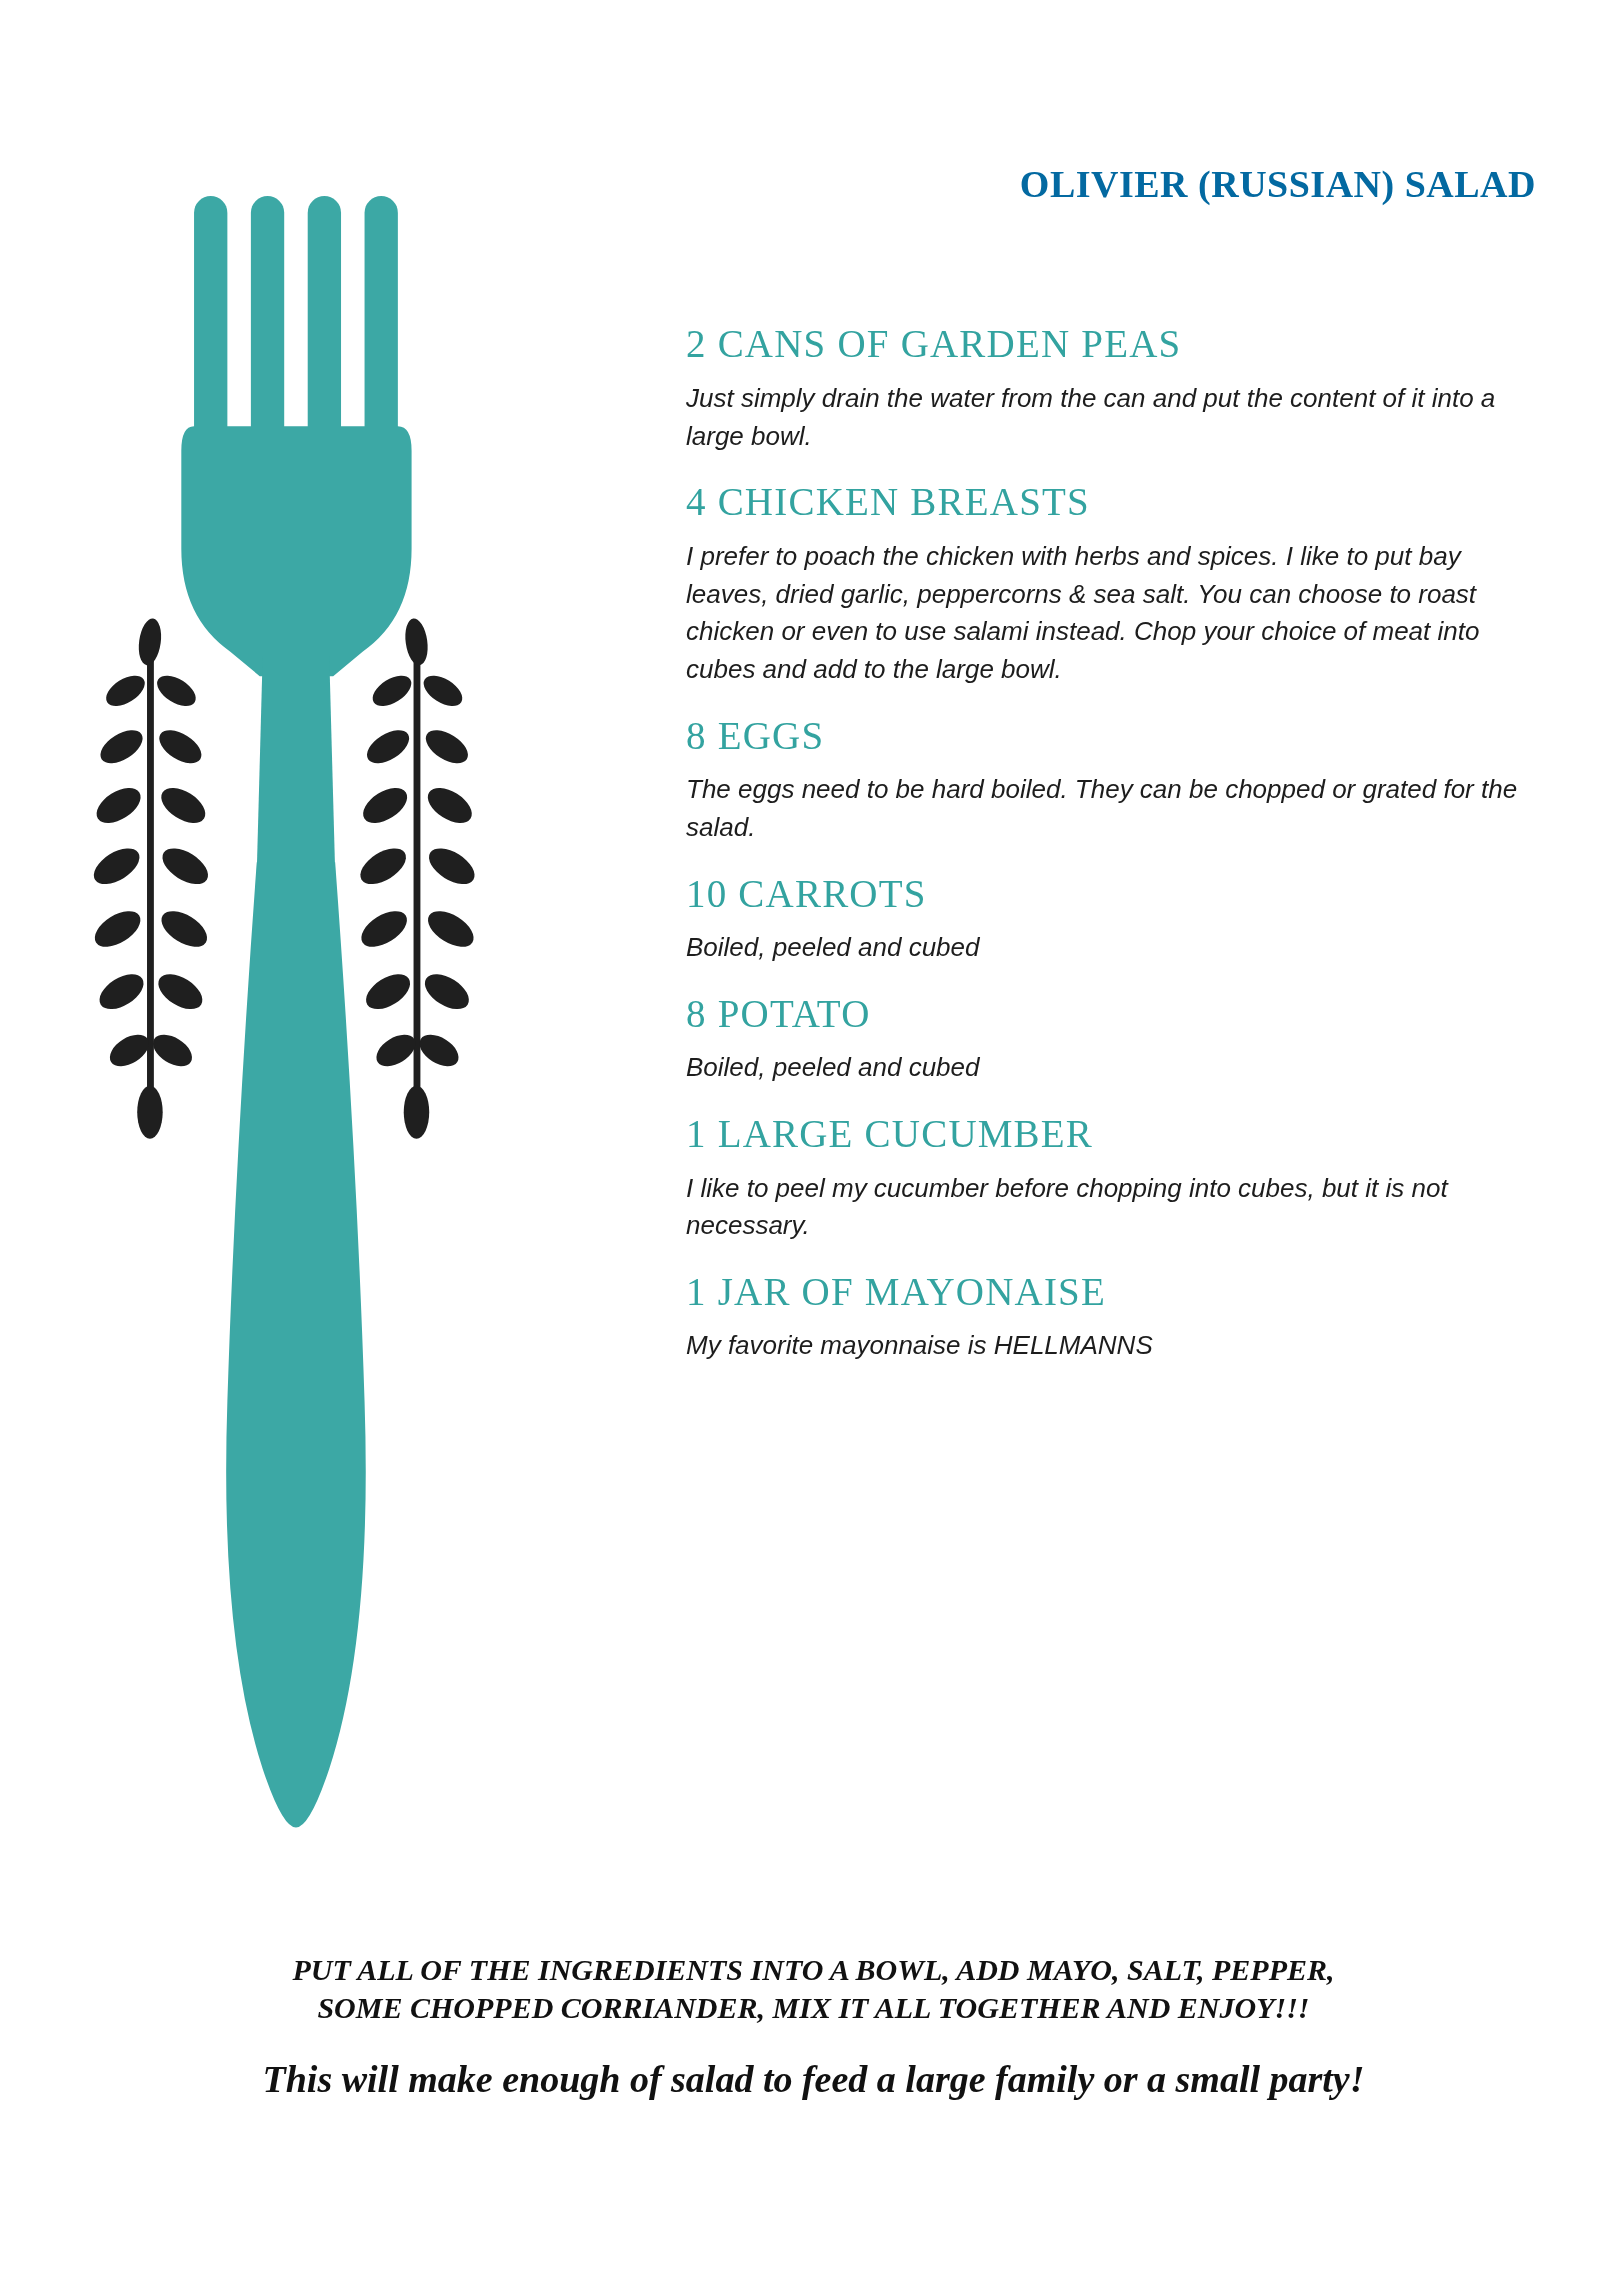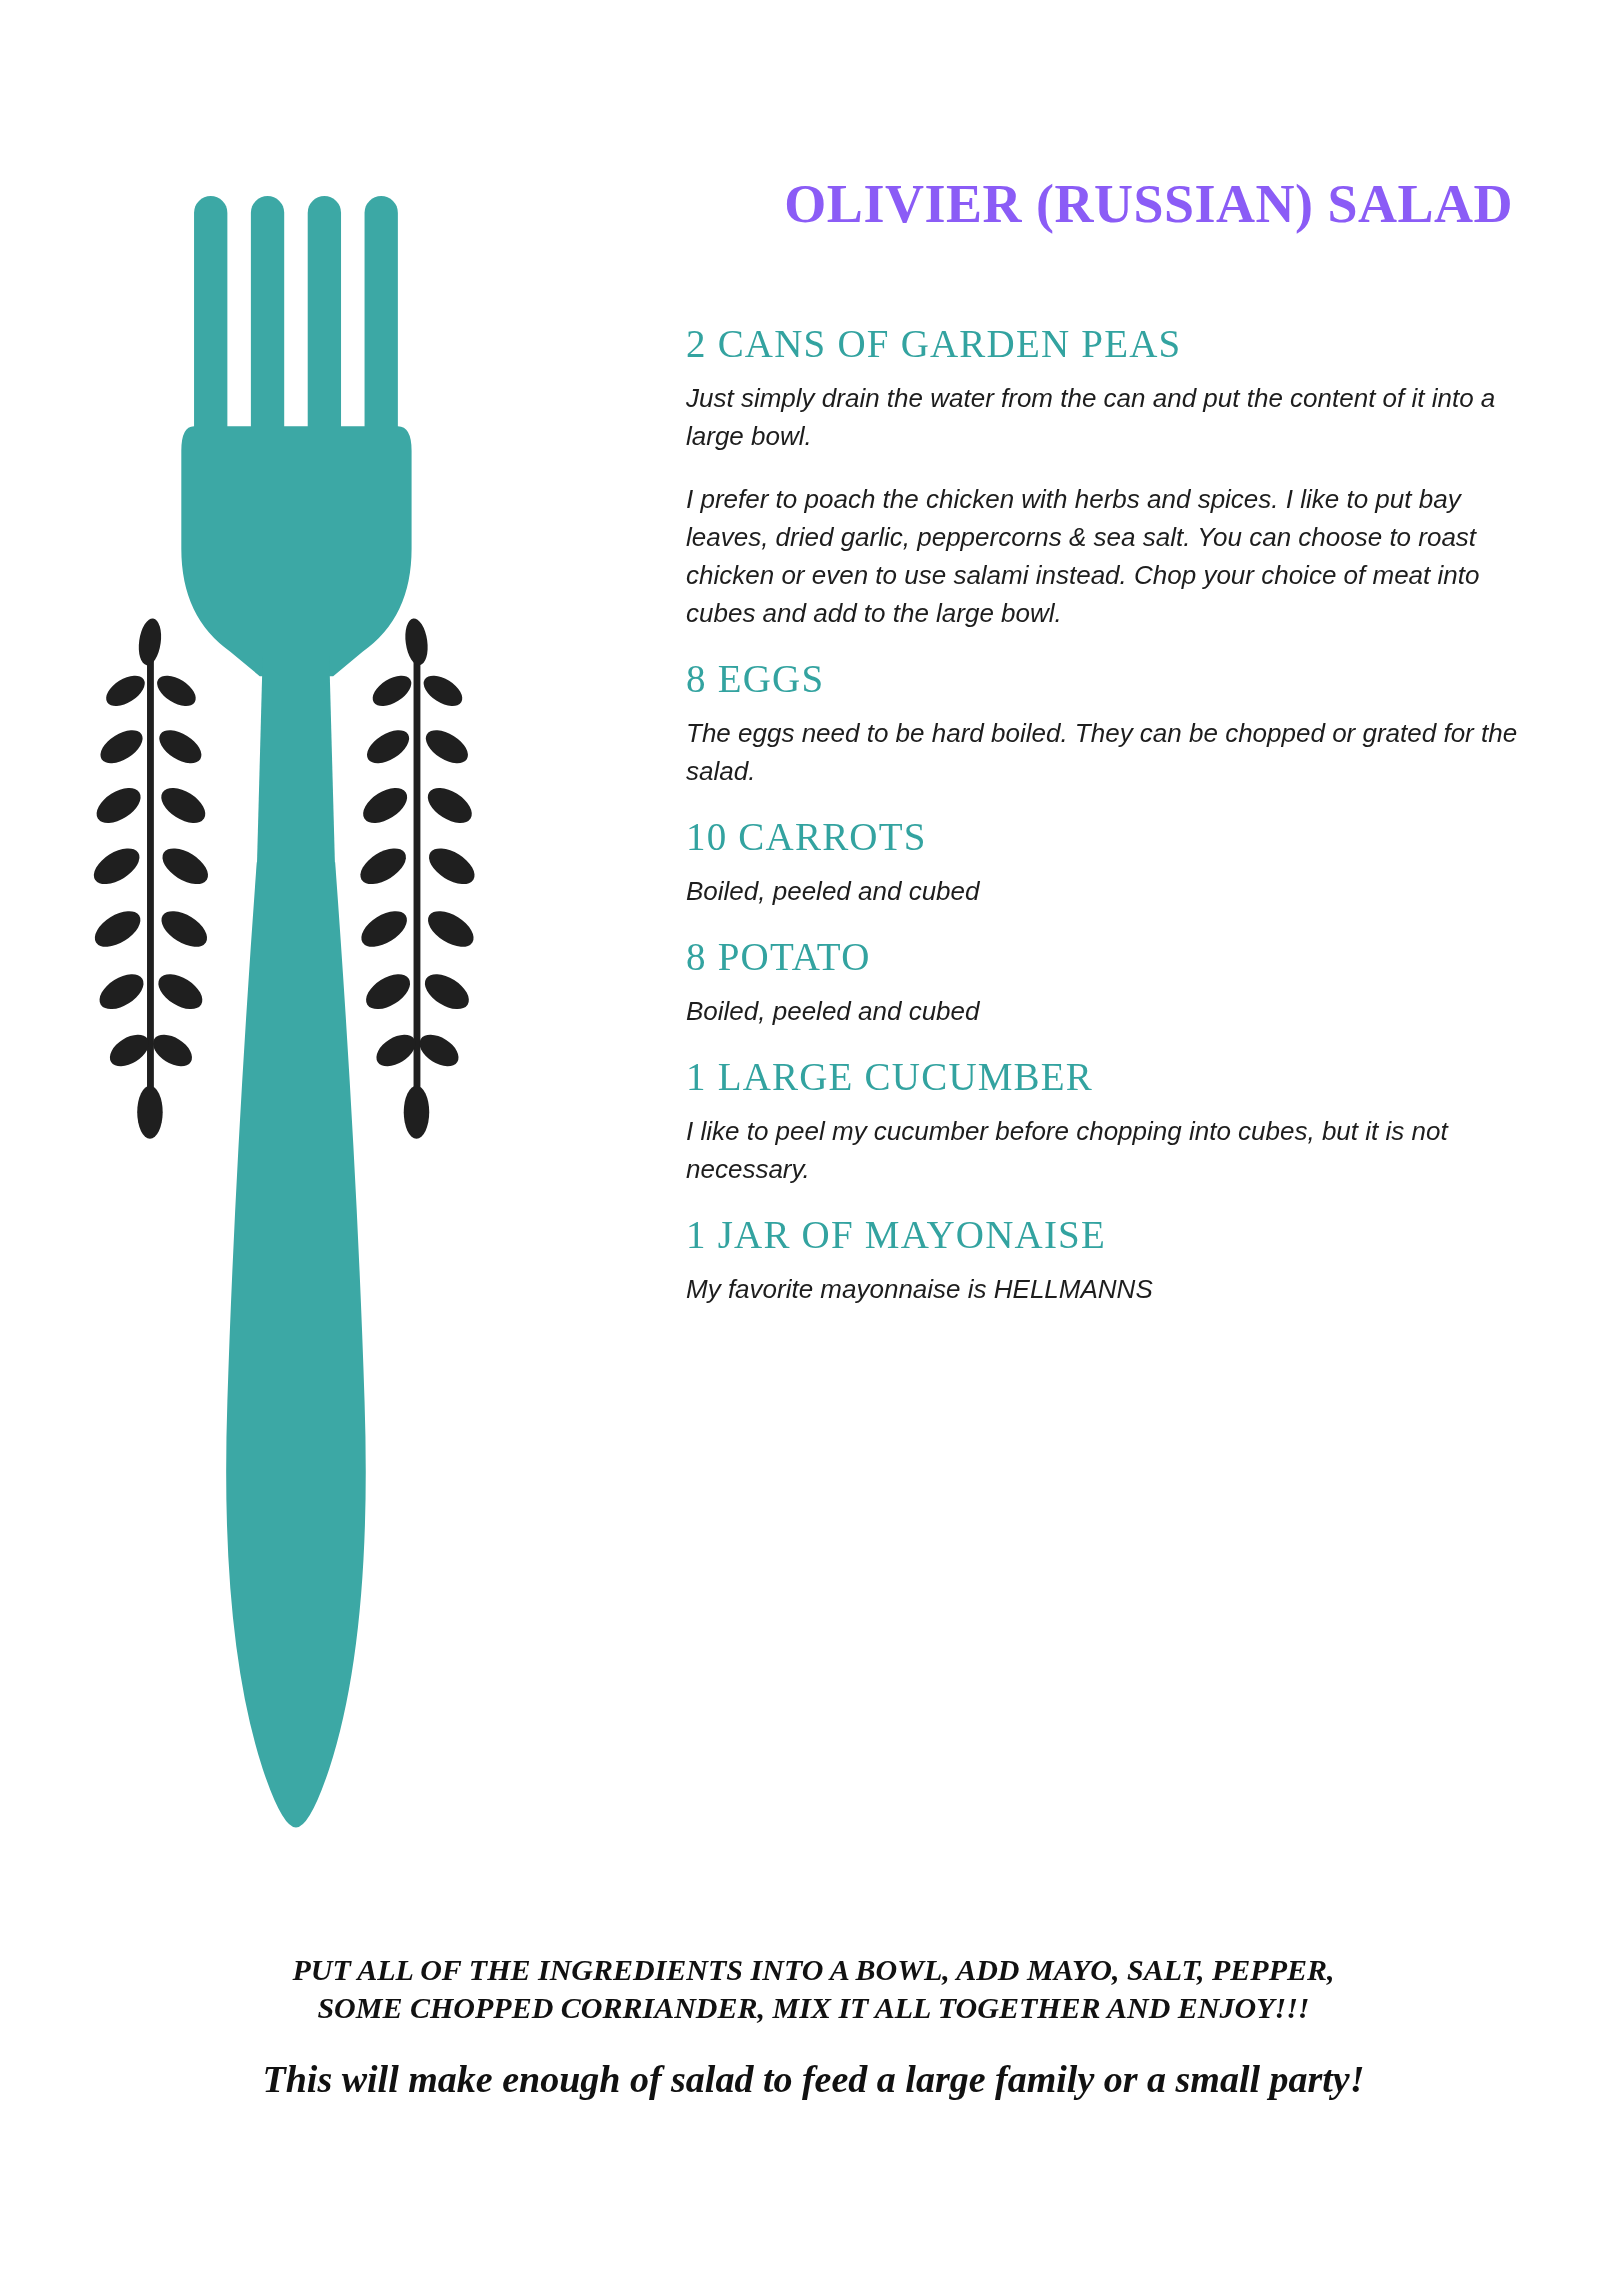--- a/index.html
+++ b/index.html
@@ -20,29 +20,29 @@
     position: relative;
     width: 1621px;
     height: 2293px;
     background: #ffffff;
     box-sizing: border-box;
   }
 
   
   .title {
     position: absolute;
-    left: 523px;
+    left: 546px;
     top: 137px;
     width: 990px;
     text-align: right;
     font-family: "Liberation Serif", serif;
     font-weight: bold;
-    font-size: 54px;
+    font-size: 38px;
     letter-spacing: 0.5px;
-    color: #8b5cf6;
+    color: #0369a1;
     white-space: nowrap;
   }
 
   
   .art {
     position: absolute;
     left: 88px;
     top: 196px;
     width: 412px;
     height: 1754px;
@@ -175,20 +175,21 @@
   </div>
 
   <div class="ingredients">
 
     <div class="ing-block">
       <h2 class="ing-head">2 CANS OF GARDEN PEAS</h2>
       <p class="ing-desc">Just simply drain the water from the can and put the content of it into a large bowl.</p>
     </div>
 
     <div class="ing-block">
+      <h2 class="ing-head">4 CHICKEN BREASTS</h2>
       <p class="ing-desc">I prefer to poach the chicken with herbs and spices. I like to put bay leaves, dried garlic, peppercorns &amp; sea salt. You can choose to roast chicken or even to use salami instead. Chop your choice of meat into cubes and add to the large bowl.</p>
     </div>
 
     <div class="ing-block">
       <h2 class="ing-head">8 EGGS</h2>
       <p class="ing-desc">The eggs need to be hard boiled. They can be chopped or grated for the salad.</p>
     </div>
 
     <div class="ing-block">
       <h2 class="ing-head">10 CARROTS</h2>

